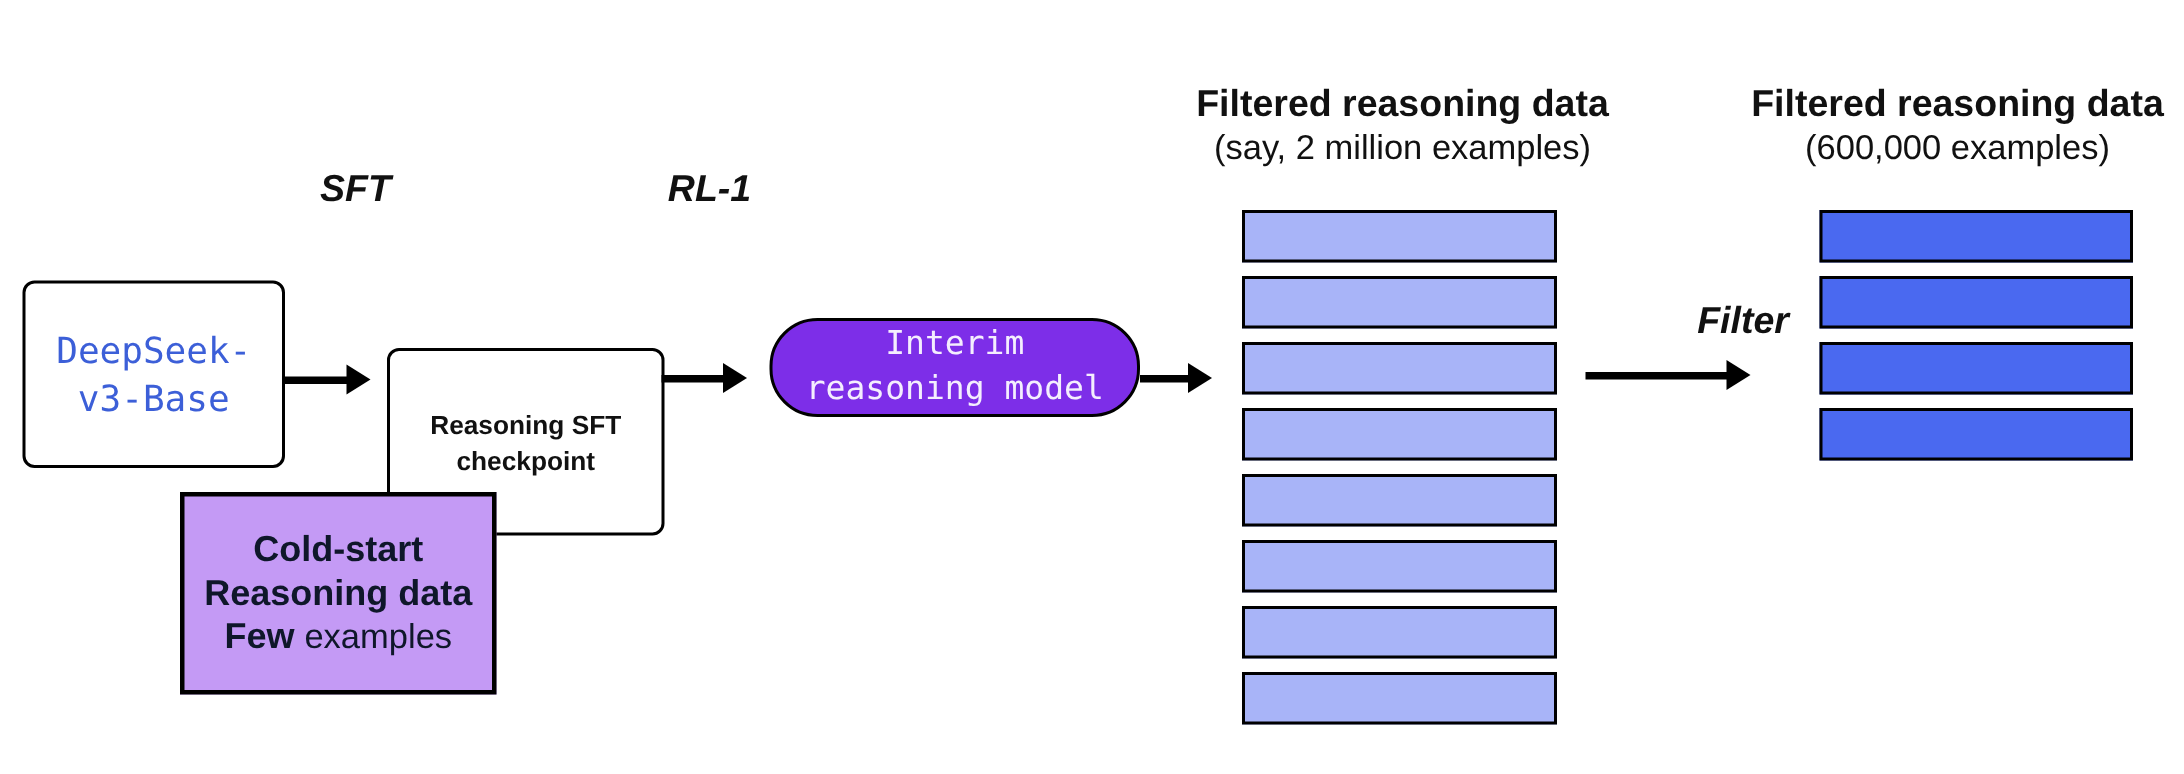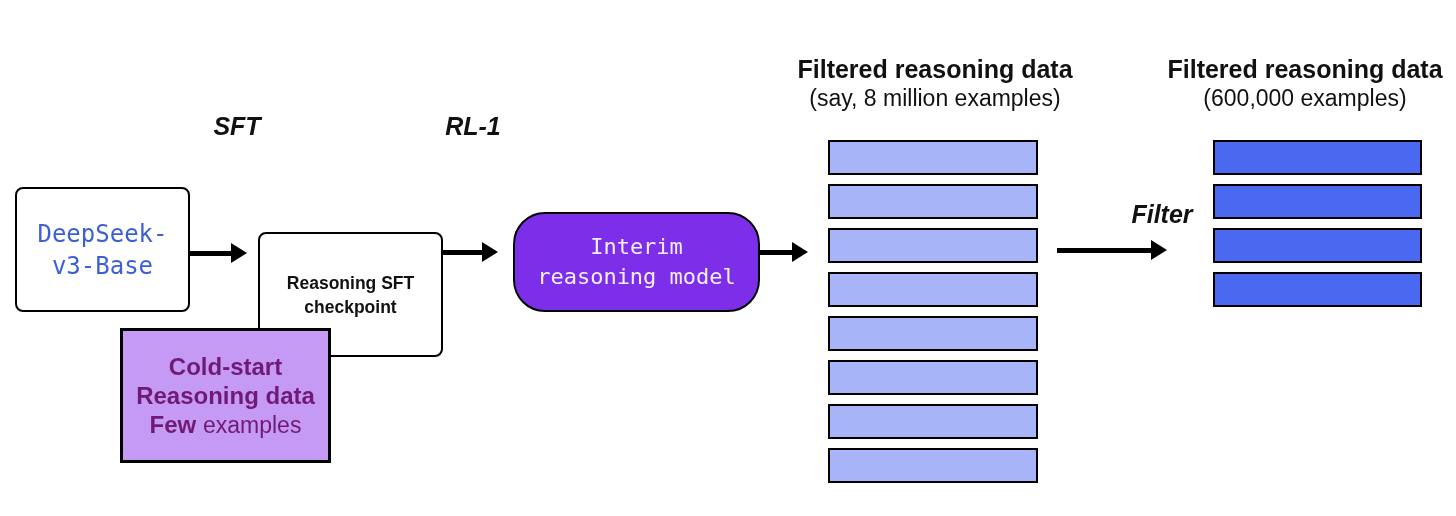--- a/index.html
+++ b/index.html
@@ -39,21 +39,21 @@
     display: flex;
     align-items: center;
     justify-content: center;
     text-align: center;
   }
   .rounded { border-radius: 8px; }
 
   #deepseek-node { left: 15px;  top: 187px; width: 175px; height: 125px; }
   #checkpoint-node { left: 258px; top: 186px; width: 185px; height: 125px; margin-top: 46px; }
   #interim-node {
-    left: 513px; top: 212px; width: 247px; height: 100px;
+    left: 513px; top: 212px; width: 247px; height: 66px;
     background: var(--interim-box, #7D2EE8);
     border-radius: 32px;
   }
   #coldstart-node {
     left: 120px; top: 328px; width: 211px; height: 135px;
     background: var(--cold-start-box, #C49AF5);
     border-width: 3px;
     flex-direction: column;
   }
 
@@ -69,21 +69,21 @@
     line-height: 30px;
     color: #f4eefe;
   }
   .checkpoint-text {
     font-weight: bold;
     font-size: 17.5px;
     line-height: 24px;
     color: #111111;
   }
   .cold-text {
-    color: #701a75;
+    color: #0f172a;
     font-weight: bold;
     font-size: 24px;
     line-height: 29px;
   }
   .cold-light { font-weight: normal; font-size: 23px; }
 
   
   .arrow { position: absolute; height: 0; }
   .arrow .shaft {
     position: absolute;
@@ -185,21 +185,21 @@
       <div>Reasoning data</div>
       <div>
         <span>Few</span>
         <span class="cold-light">examples</span>
       </div>
     </div>
   </div>
 
   <div class="stack-title" id="candidate-title">
     <div class="title-bold">Filtered reasoning data</div>
-    <div class="title-sub">(say, 8 million examples)</div>
+    <div class="title-sub">(say, 2 million examples)</div>
   </div>
   <div class="bar-stack" id="candidate-stack">
       <div class="bar candidate"></div>
       <div class="bar candidate"></div>
       <div class="bar candidate"></div>
       <div class="bar candidate"></div>
       <div class="bar candidate"></div>
       <div class="bar candidate"></div>
       <div class="bar candidate"></div>
       <div class="bar candidate"></div>

